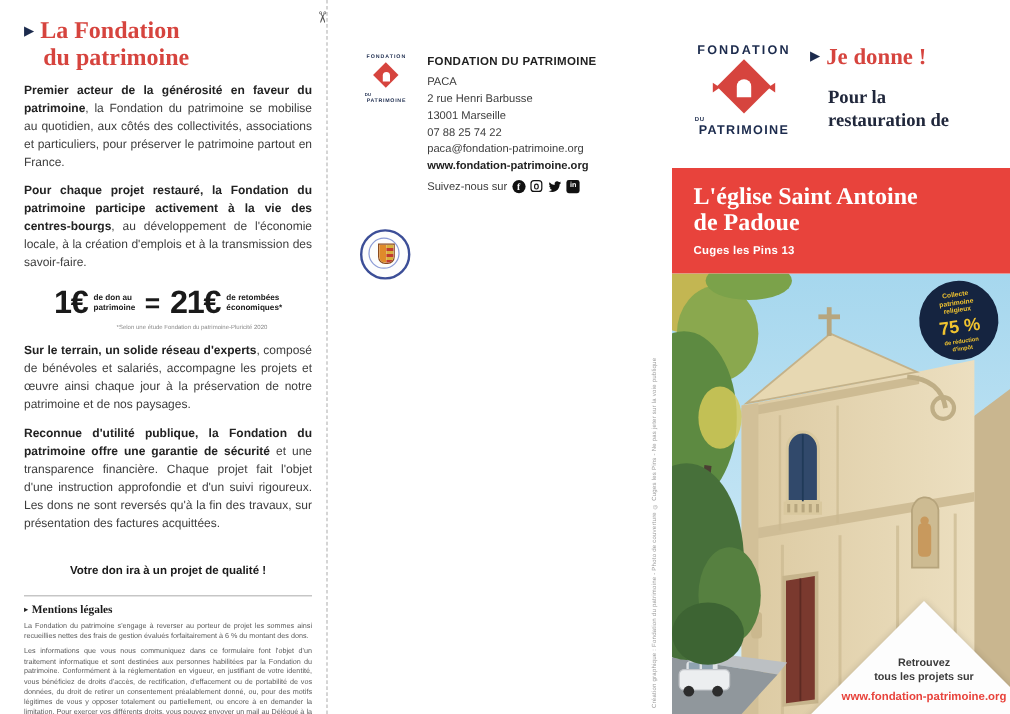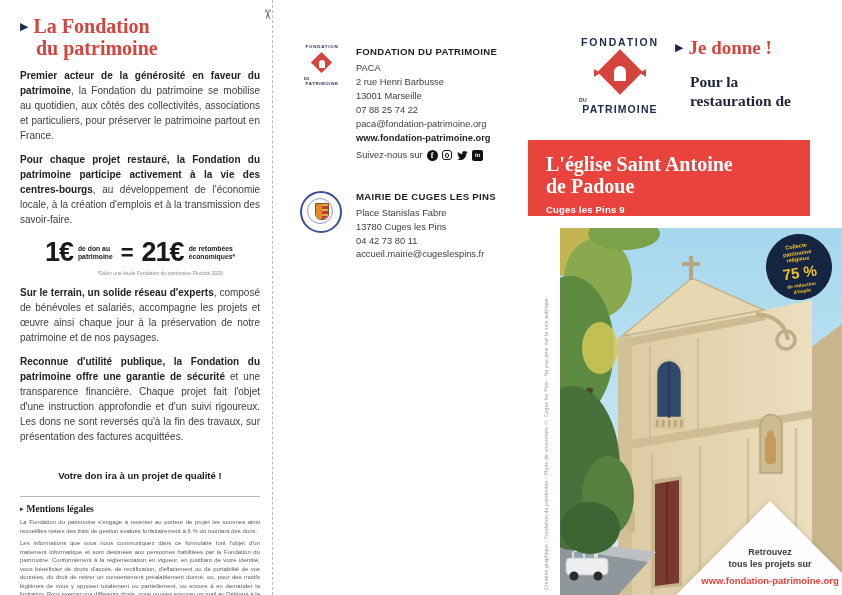--- a/index.html
+++ b/index.html
@@ -63,21 +63,21 @@
   .fdp-dia{position:absolute;left:26px;top:6px;width:32px;height:32px;background:#d6443e;transform:rotate(45deg);}
   .fdp-door{position:absolute;left:36px;top:16px;width:12px;height:15px;background:#fff;border-radius:6px 6px 0 0;}
   .fdp-tri-l{position:absolute;left:16px;top:19px;width:0;height:0;border-top:4px solid transparent;border-bottom:4px solid transparent;border-left:6px solid #d6443e;}
   .fdp-tri-r{position:absolute;left:62px;top:19px;width:0;height:0;border-top:4px solid transparent;border-bottom:4px solid transparent;border-right:6px solid #d6443e;}
   .fdp-du{font-size:5px;font-weight:bold;color:#1c2b4d;text-align:left;margin-left:1px;letter-spacing:.5px;}
   .fdp-bottom{font-size:10.5px;font-weight:bold;color:#1c2b4d;letter-spacing:1.1px;}
   .donate{position:absolute;left:675px;top:38px;}
   .donate .sec-head{font-size:19px;}
   .donate-sub{position:absolute;left:690px;top:72px;font-family:"Liberation Serif",serif;
               font-size:15.5px;font-weight:bold;color:#20273b;line-height:1.25;}
-  .banner{position:absolute;left:528px;top:140px;width:282px;height:76px;background:#e8433c;
+  .banner{position:absolute;left:560px;top:140px;width:282px;height:88px;background:#e8433c;
           color:#fff;box-sizing:border-box;padding:13px 10px 0 18px;}
   .banner-title{font-family:"Liberation Serif",serif;font-weight:bold;font-size:20px;line-height:1.12;margin:0;}
   .banner-sub{font-size:9.5px;font-weight:bold;margin-top:6px;letter-spacing:.2px;}
   .photo{position:absolute;left:560px;top:228px;width:282px;height:367px;overflow:hidden;}
   .photo svg{position:absolute;left:0;top:0;}
   .badge{position:absolute;left:206px;top:6px;width:66px;height:66px;border-radius:50%;
          background:#152440;color:#f0c330;text-align:center;transform:rotate(-8deg);
          box-sizing:border-box;padding-top:9px;line-height:1.2;}
   .badge-s{font-size:5.6px;font-weight:bold;display:block;}
   .badge-v{font-size:15px;font-weight:bold;display:block;margin:1px 0;}
@@ -166,27 +166,20 @@
     <div class="contact">
       <div class="c-logo">
         <div class="crest">
           <div class="crest-inner"></div>
           <div class="crest-shield">
               <span class="sh-l"></span>
               <span class="sh-r"></span>
             </div>
         </div>
       </div>
-      <div>
-        <div class="c-name">MAIRIE DE CUGES LES PINS</div>
-        <div class="c-line">Place Stanislas Fabre</div>
-        <div class="c-line">13780 Cuges les Pins</div>
-        <div class="c-line">04 42 73 80 11</div>
-        <div class="c-line">accueil.mairie@cugeslespins.fr</div>
-      </div>
     </div>
   </div>
 
   <div class="fdp-logo">
     <div class="fdp-top">FONDATION</div>
     <div class="fdp-dia-wrap">
       <div class="fdp-tri-l"></div>
       <div class="fdp-dia"></div>
       <div class="fdp-door"></div>
       <div class="fdp-tri-r"></div>
@@ -201,21 +194,21 @@
   <div class="donate-sub">
     <span>Pour la</span><br>
     <span>restauration de</span>
   </div>
 
   <div class="banner">
     <h2 class="banner-title">
       <span>L'église Saint Antoine</span><br>
       <span>de Padoue</span>
     </h2>
-    <div class="banner-sub">Cuges les Pins 9</div>
+    <div class="banner-sub">Cuges les Pins 13</div>
   </div>
 
   <div class="photo">
     <svg width="282" height="367" viewBox="0 0 282 367">
       <defs>
         <linearGradient id="sky" x1="0" y1="0" x2="0" y2="1">
           <stop offset="0" stop-color="#a6d7ee"></stop>
             <stop offset="1" stop-color="#d8eef8"></stop>
         </linearGradient>
         <linearGradient id="wall" x1="0" y1="0" x2="1" y2="0">

